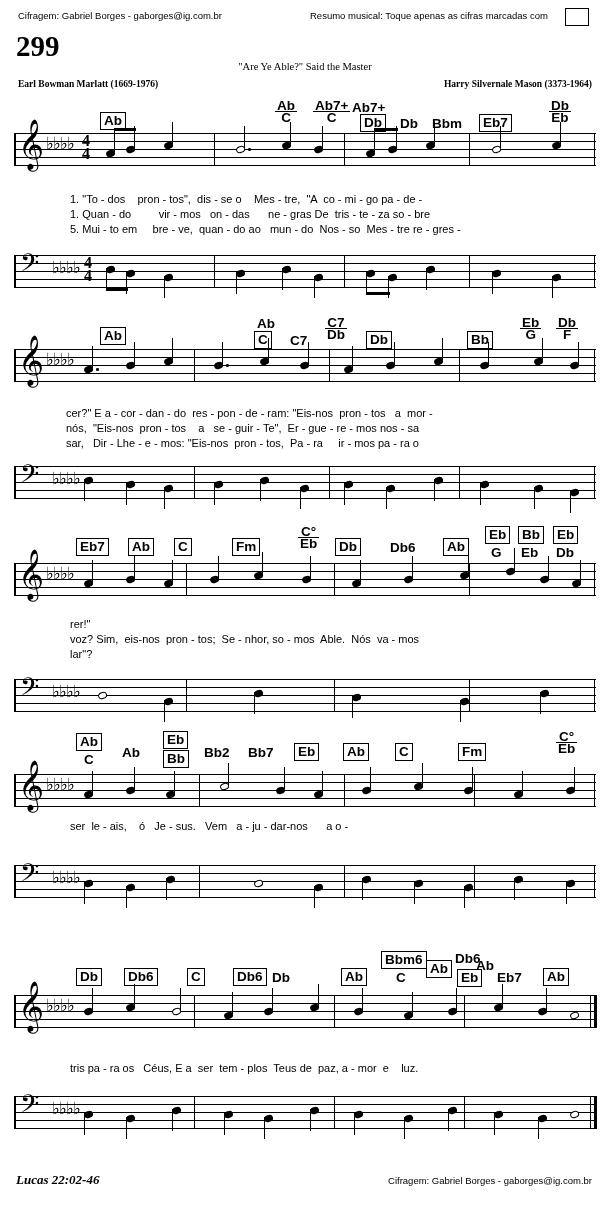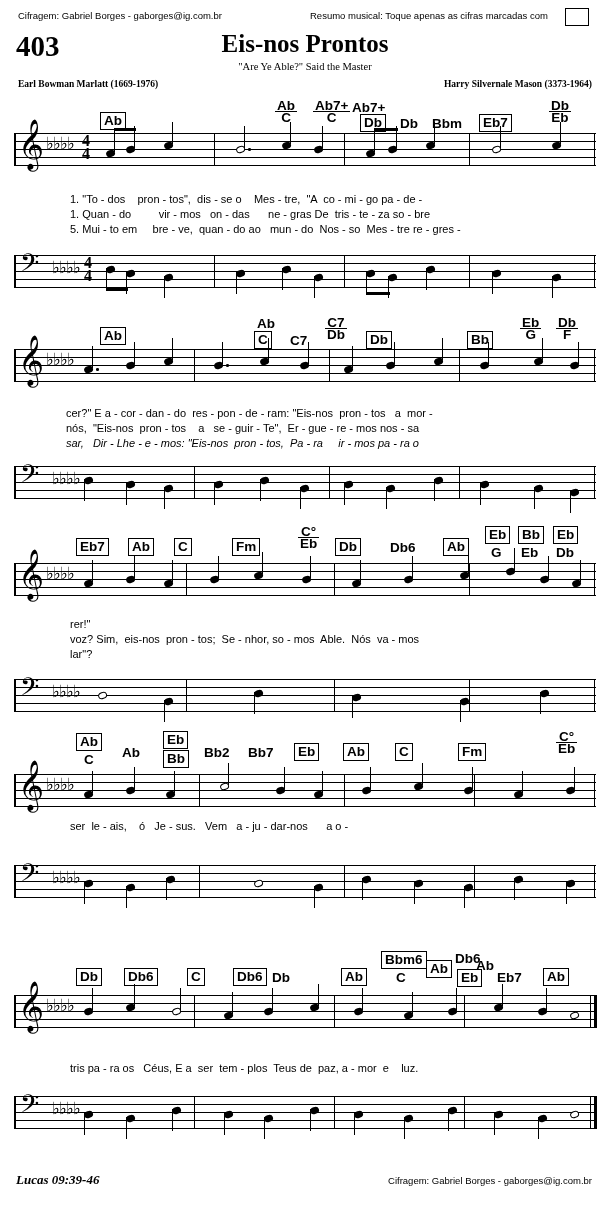--- a/index.html
+++ b/index.html
@@ -205,22 +205,21 @@
 </style>
 </head>
 <body>
 
 <div class="page">
 
   <div class="hdr-left">Cifragem: Gabriel Borges - gaborges@ig.com.br</div>
   <div class="hdr-right">Resumo musical: Toque apenas as cifras marcadas com</div>
   <div class="hdr-box"></div>
 
-  <div class="hymn-number">403</div>
-  <div class="title">Eis-nos Prontos</div>
+  <div class="hymn-number">299</div>
   <div class="subtitle">"Are Ye Able?" Said the Master</div>
   <div class="author-left">Earl Bowman Marlatt (1669-1976)</div>
   <div class="author-right">Harry Silvernale Mason (3373-1964)</div>
 
   <div class="system" style="top:0;">
 
     <div class="chord boxed" style="left:100px; top:112px;">Ab</div>
     <div class="chord" style="left:275px; top:100px;">
       <span class="frac"><span class="top">Ab</span><span class="bot">C</span></span>
     </div>
@@ -386,21 +385,21 @@
       <div class="nh" style="left:466px; top:13px;"></div>
         <div class="stem" style="left:474px; top:-7px;"></div>
       <div class="nh" style="left:520px; top:9px;"></div>
         <div class="stem" style="left:528px; top:-11px;"></div>
       <div class="nh" style="left:556px; top:13px;"></div>
         <div class="stem" style="left:564px; top:-7px;"></div>
     </div>
 
     <div class="lyric" style="left:66px; top:407px;">cer?" E a - cor - dan - do  res - pon - de - ram: "Eis-nos  pron - tos   a  mor -</div>
     <div class="lyric" style="left:66px; top:422px;">nós,  "Eis-nos  pron - tos    a   se - guir - Te",  Er - gue - re - mos nos - sa</div>
-    <div class="lyric" style="left:66px; top:437px;font-style:italic;">sar,   Dir - Lhe - e - mos: "Eis-nos  pron - tos,  Pa - ra     ir - mos pa - ra o</div>
+    <div class="lyric" style="left:66px; top:437px;">sar,   Dir - Lhe - e - mos: "Eis-nos  pron - tos,  Pa - ra     ir - mos pa - ra o</div>
 
     <div class="staff-block" style="top:466px;">
       <div class="staff">
           <div class="ln"></div>
           <div class="ln"></div>
           <div class="ln"></div>
           <div class="ln"></div>
           <div class="ln"></div>
         </div>
       <div class="brace-line" style="left:0px; top:0px; height:33px;"></div>
@@ -717,16 +716,16 @@
       <div class="nh" style="left:434px; top:11px;"></div>
         <div class="stem" style="left:434px; top:13px;"></div>
       <div class="nh" style="left:480px; top:15px;"></div>
         <div class="stem" style="left:480px; top:17px;"></div>
       <div class="nh" style="left:524px; top:19px;"></div>
         <div class="stem" style="left:524px; top:21px;"></div>
       <div class="nh open" style="left:556px; top:15px;"></div>
     </div>
   </div>
 
-  <div class="footer-ref">Lucas 09:39-46</div>
+  <div class="footer-ref">Lucas 22:02-46</div>
   <div class="footer-credit">Cifragem: Gabriel Borges - gaborges@ig.com.br</div>
 
 </div>
 
 </body></html>

